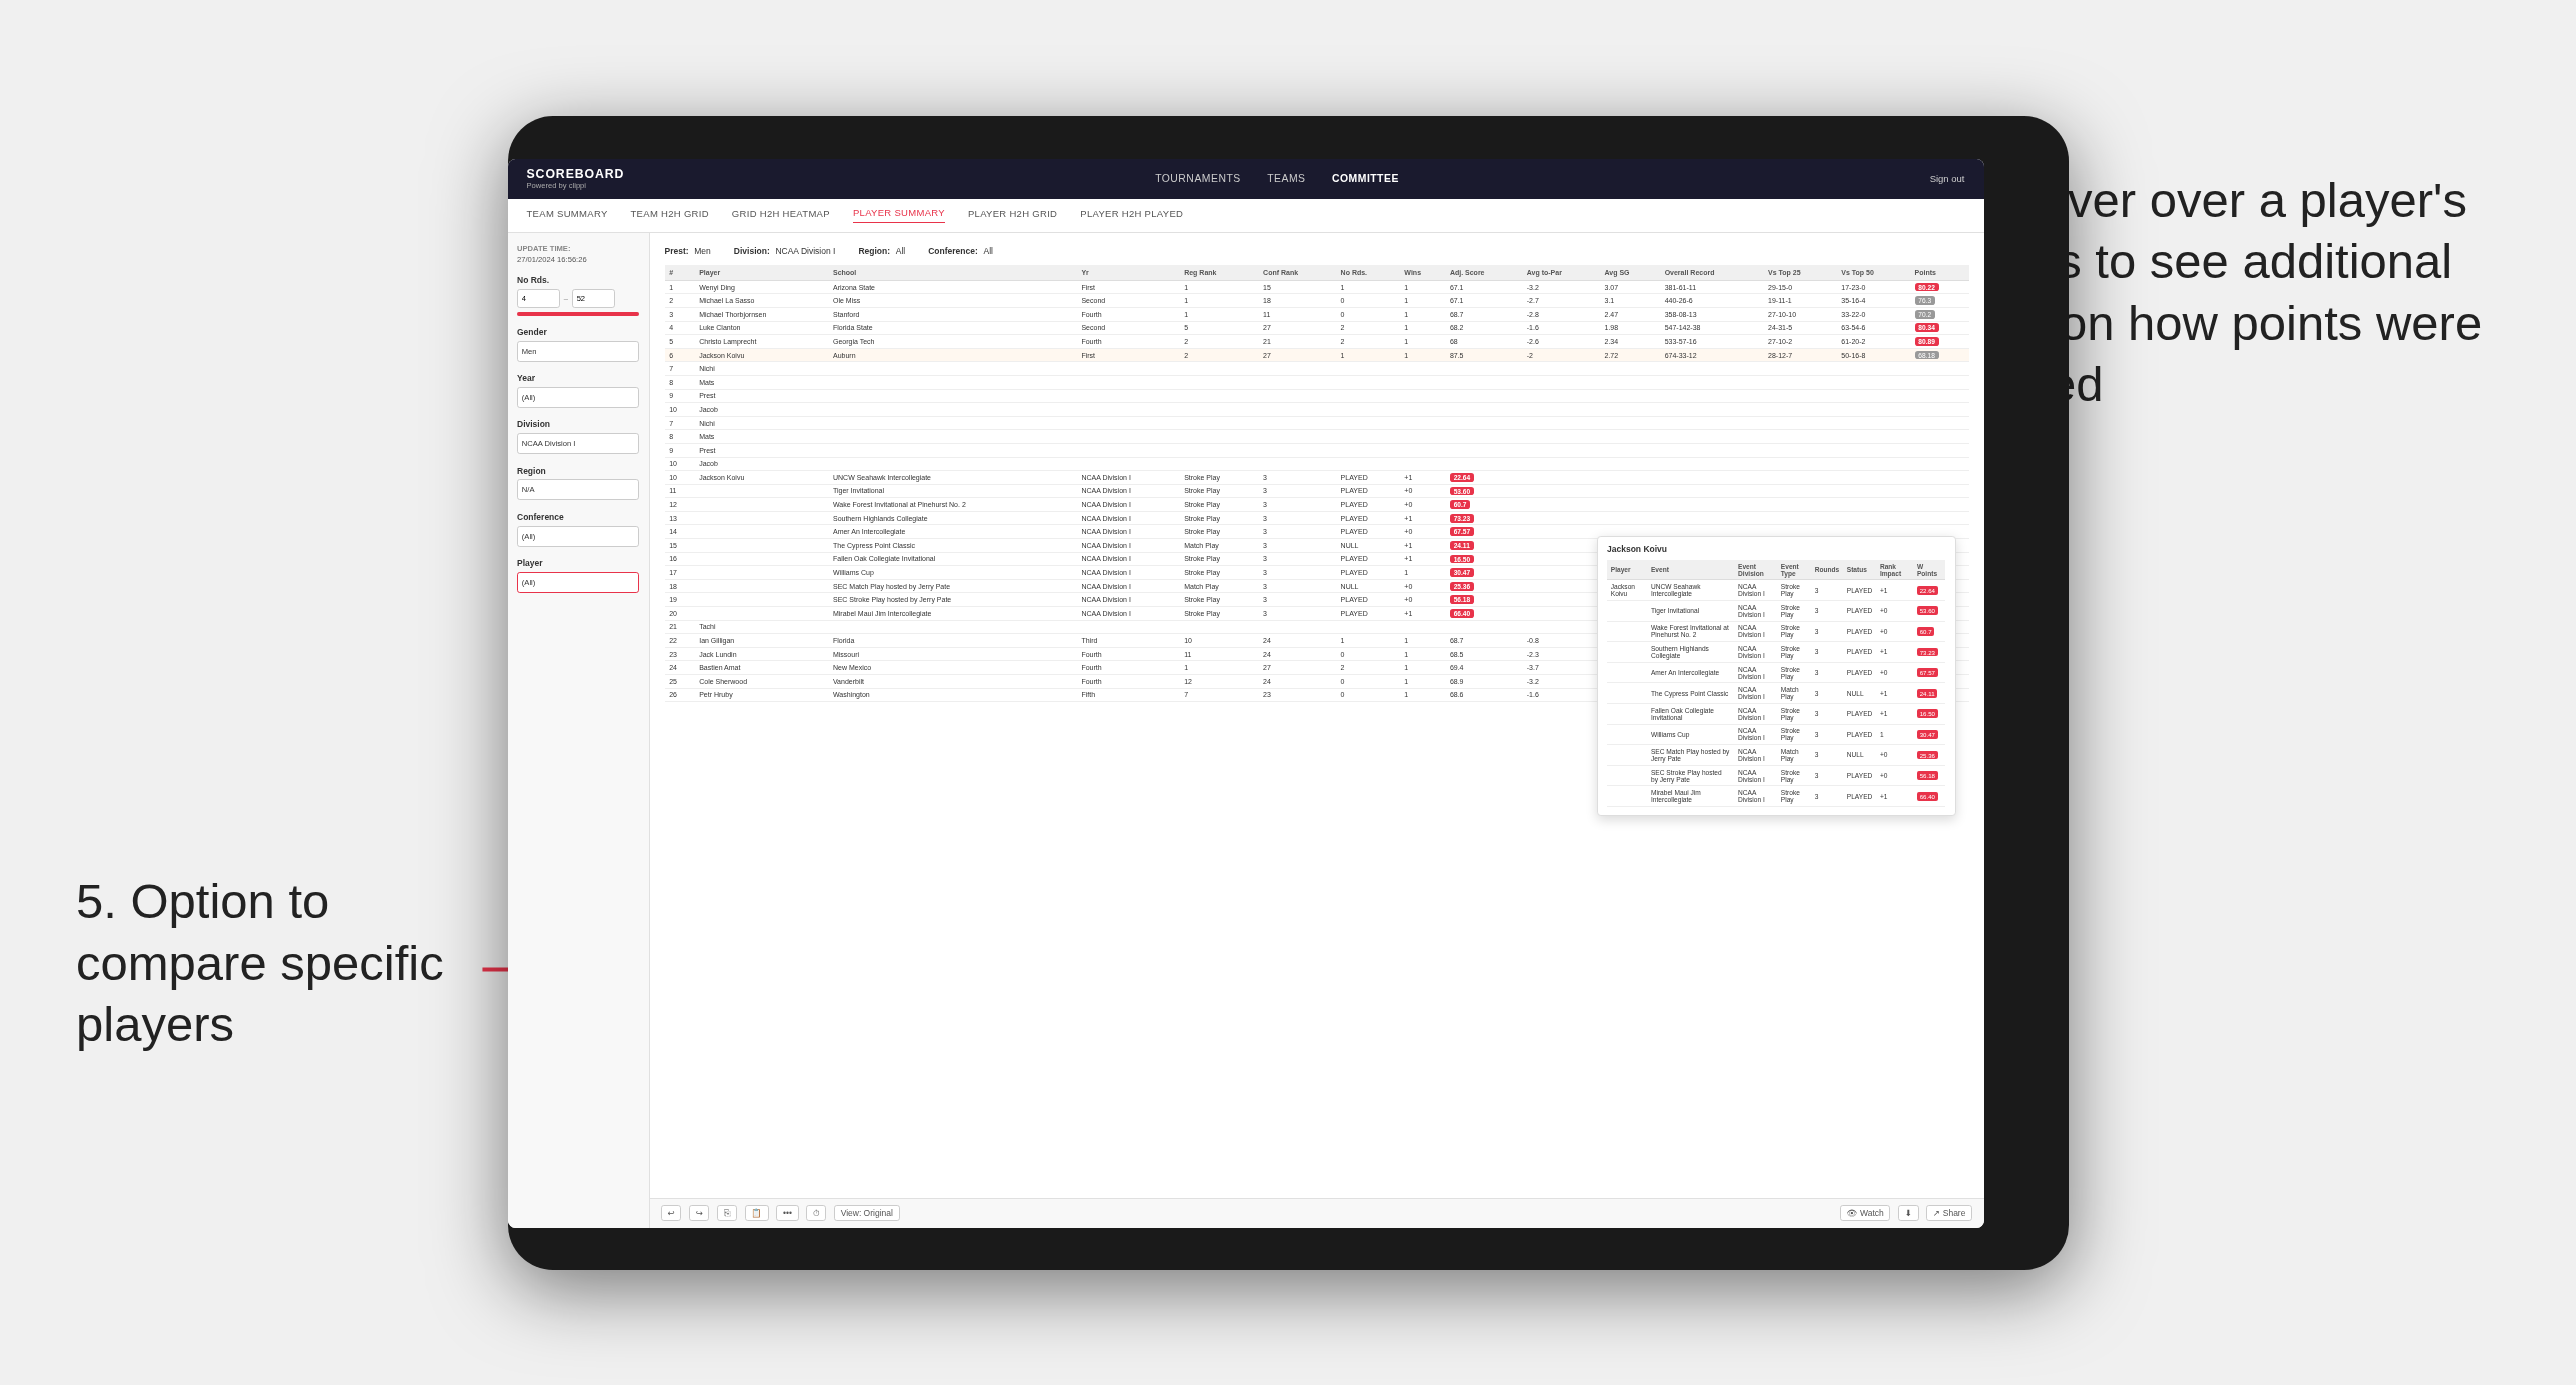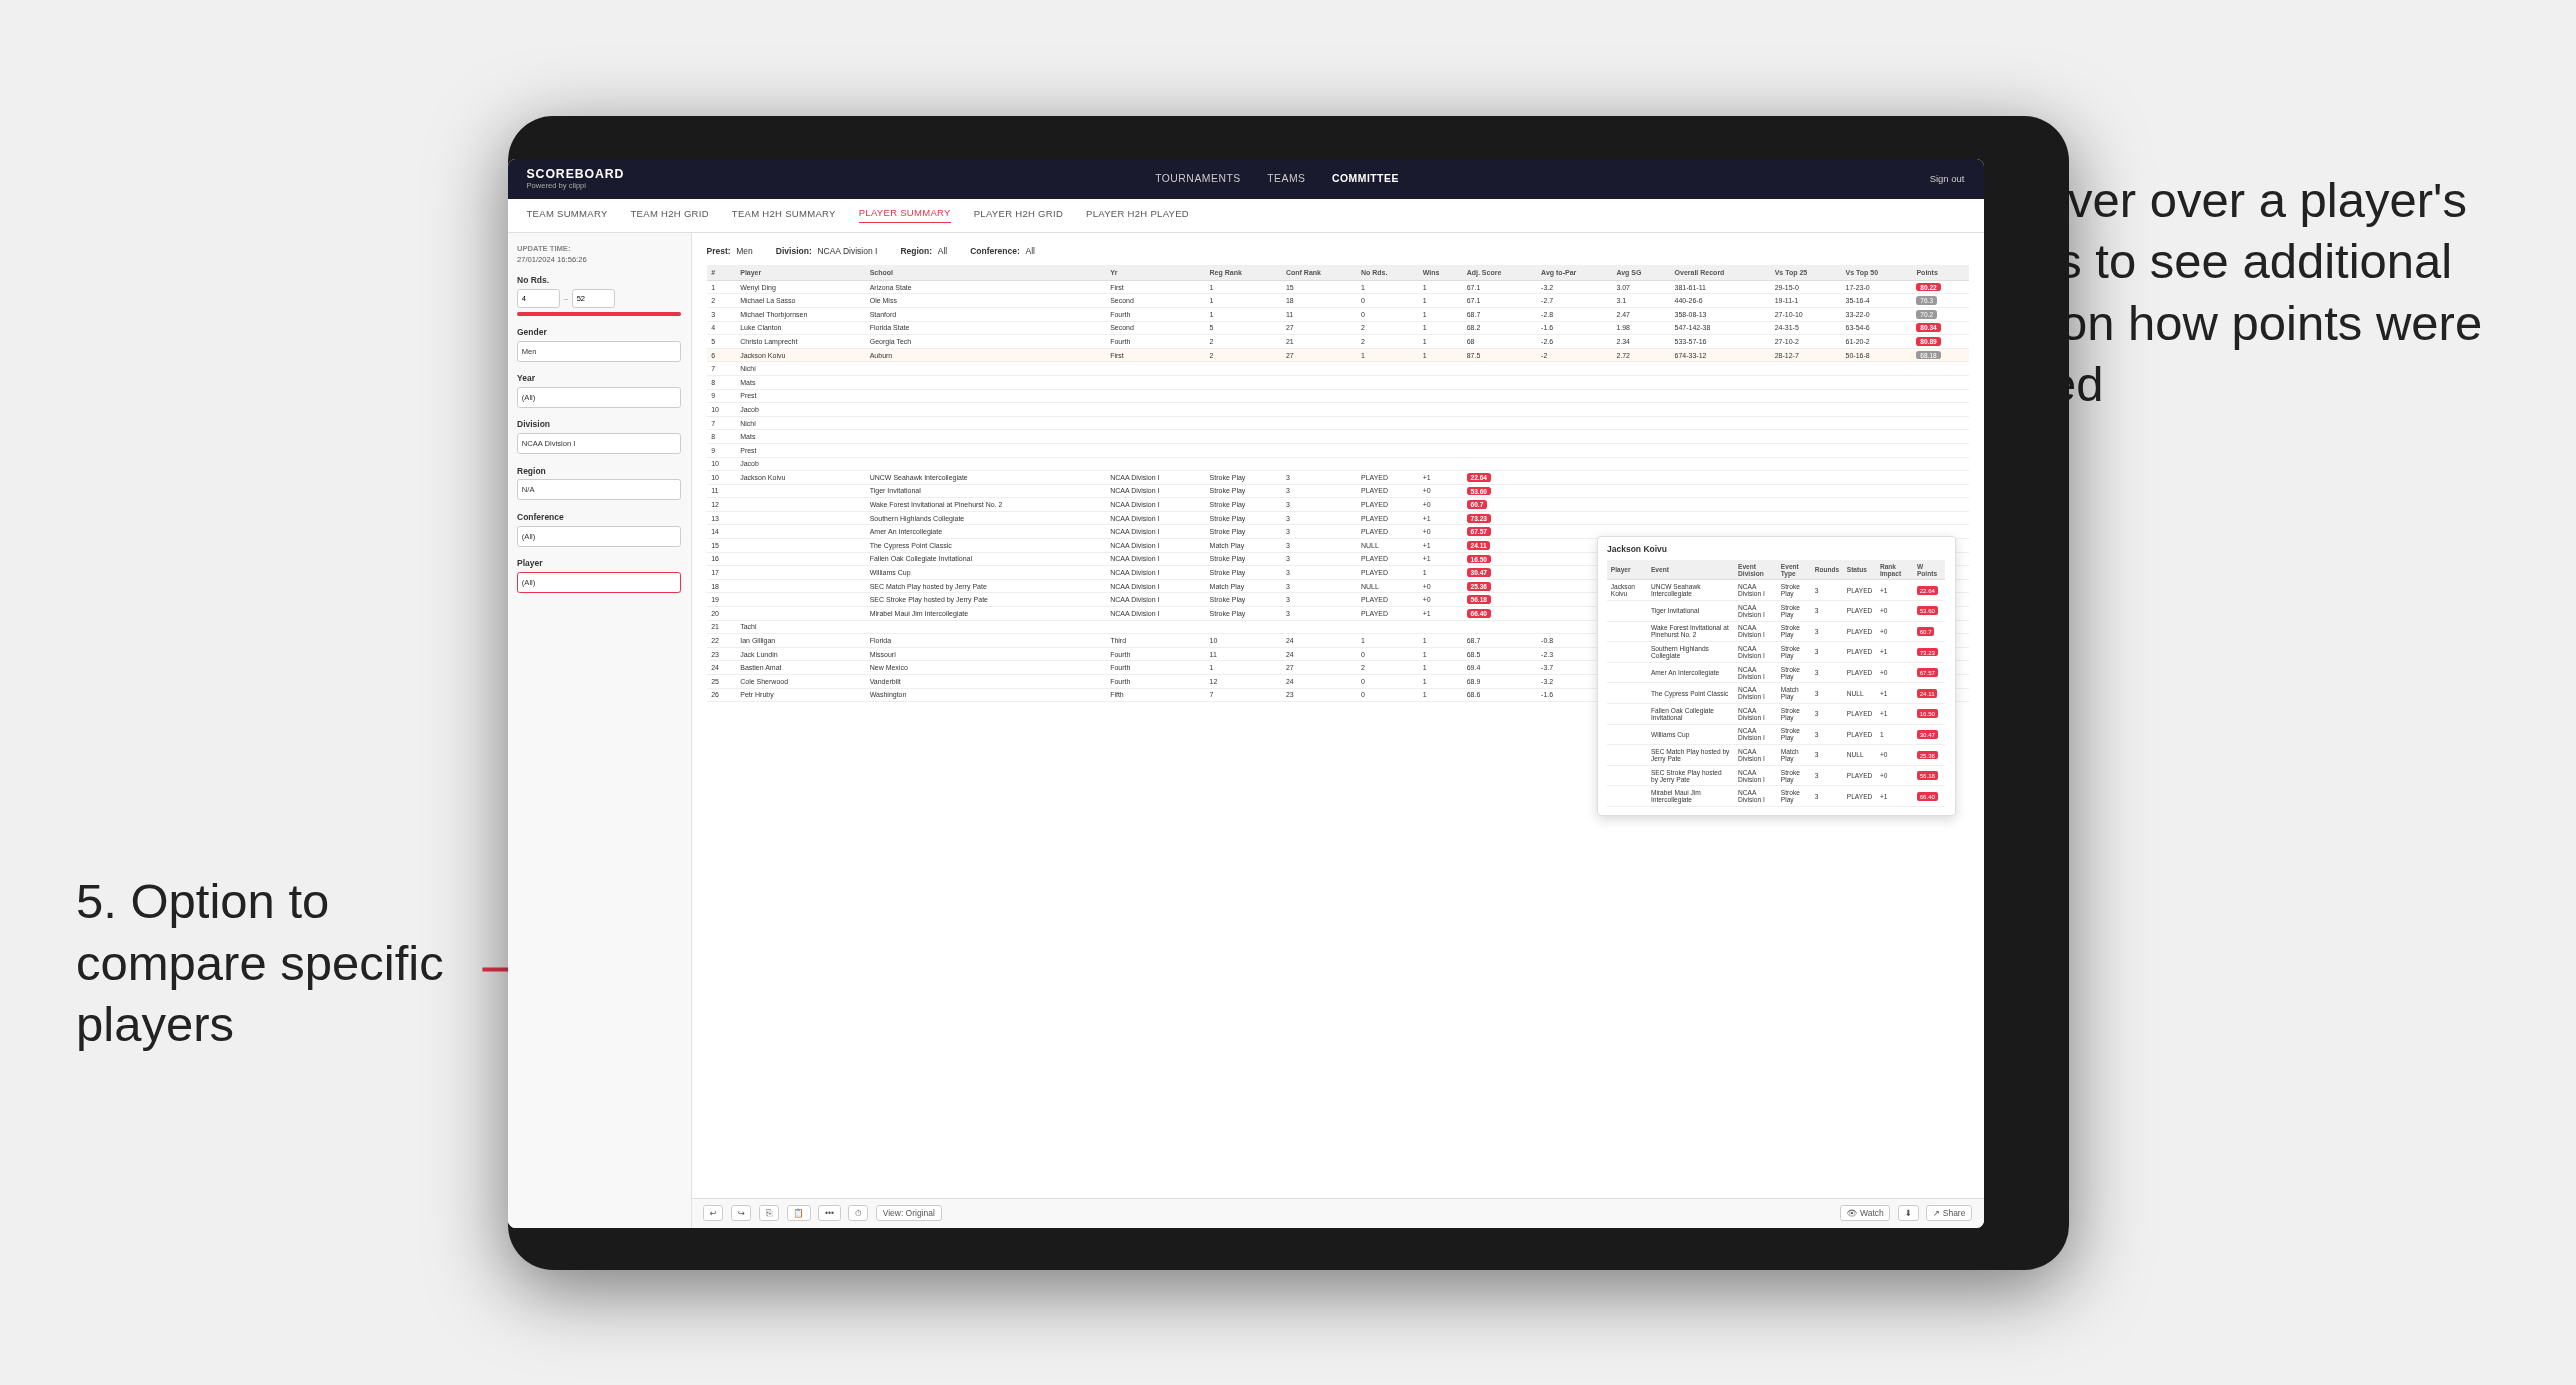--- a/index.html
+++ b/index.html
@@ -134,21 +134,21 @@
 
     
     .main-content {
       display: flex;
       height: calc(1069px - 74px);
       overflow: hidden;
     }
 
     
     .sidebar {
-      width: 184px;
+      width: 142px;
       background: #f8f8f8;
       border-right: 0.9px solid #e0e0e0;
       padding: 11.4px 9.5px;
       font-size: 8.5px;
       overflow-y: auto;
       flex-shrink: 0;
     }
     .sidebar-label {
       font-size: 7.6px;
       color: #888;
@@ -407,21 +407,21 @@
           <span class="nav-link">TOURNAMENTS</span>
           <span class="nav-link">TEAMS</span>
           <span class="nav-link active">COMMITTEE</span>
         </div>
         <div class="sign-out">Sign out</div>
       </div>
 
       <div class="sub-nav">
         <span class="sub-nav-item">TEAM SUMMARY</span>
         <span class="sub-nav-item">TEAM H2H GRID</span>
-        <span class="sub-nav-item">TEAM H2H SUMMARY</span>
+        <span class="sub-nav-item">GRID H2H HEATMAP</span>
         <span class="sub-nav-item active">PLAYER SUMMARY</span>
         <span class="sub-nav-item">PLAYER H2H GRID</span>
         <span class="sub-nav-item">PLAYER H2H PLAYED</span>
       </div>
 
       <div class="main-content">
 
         <div class="sidebar">
           <div class="sidebar-group">
             <div class="sidebar-label">Update time:</div>

